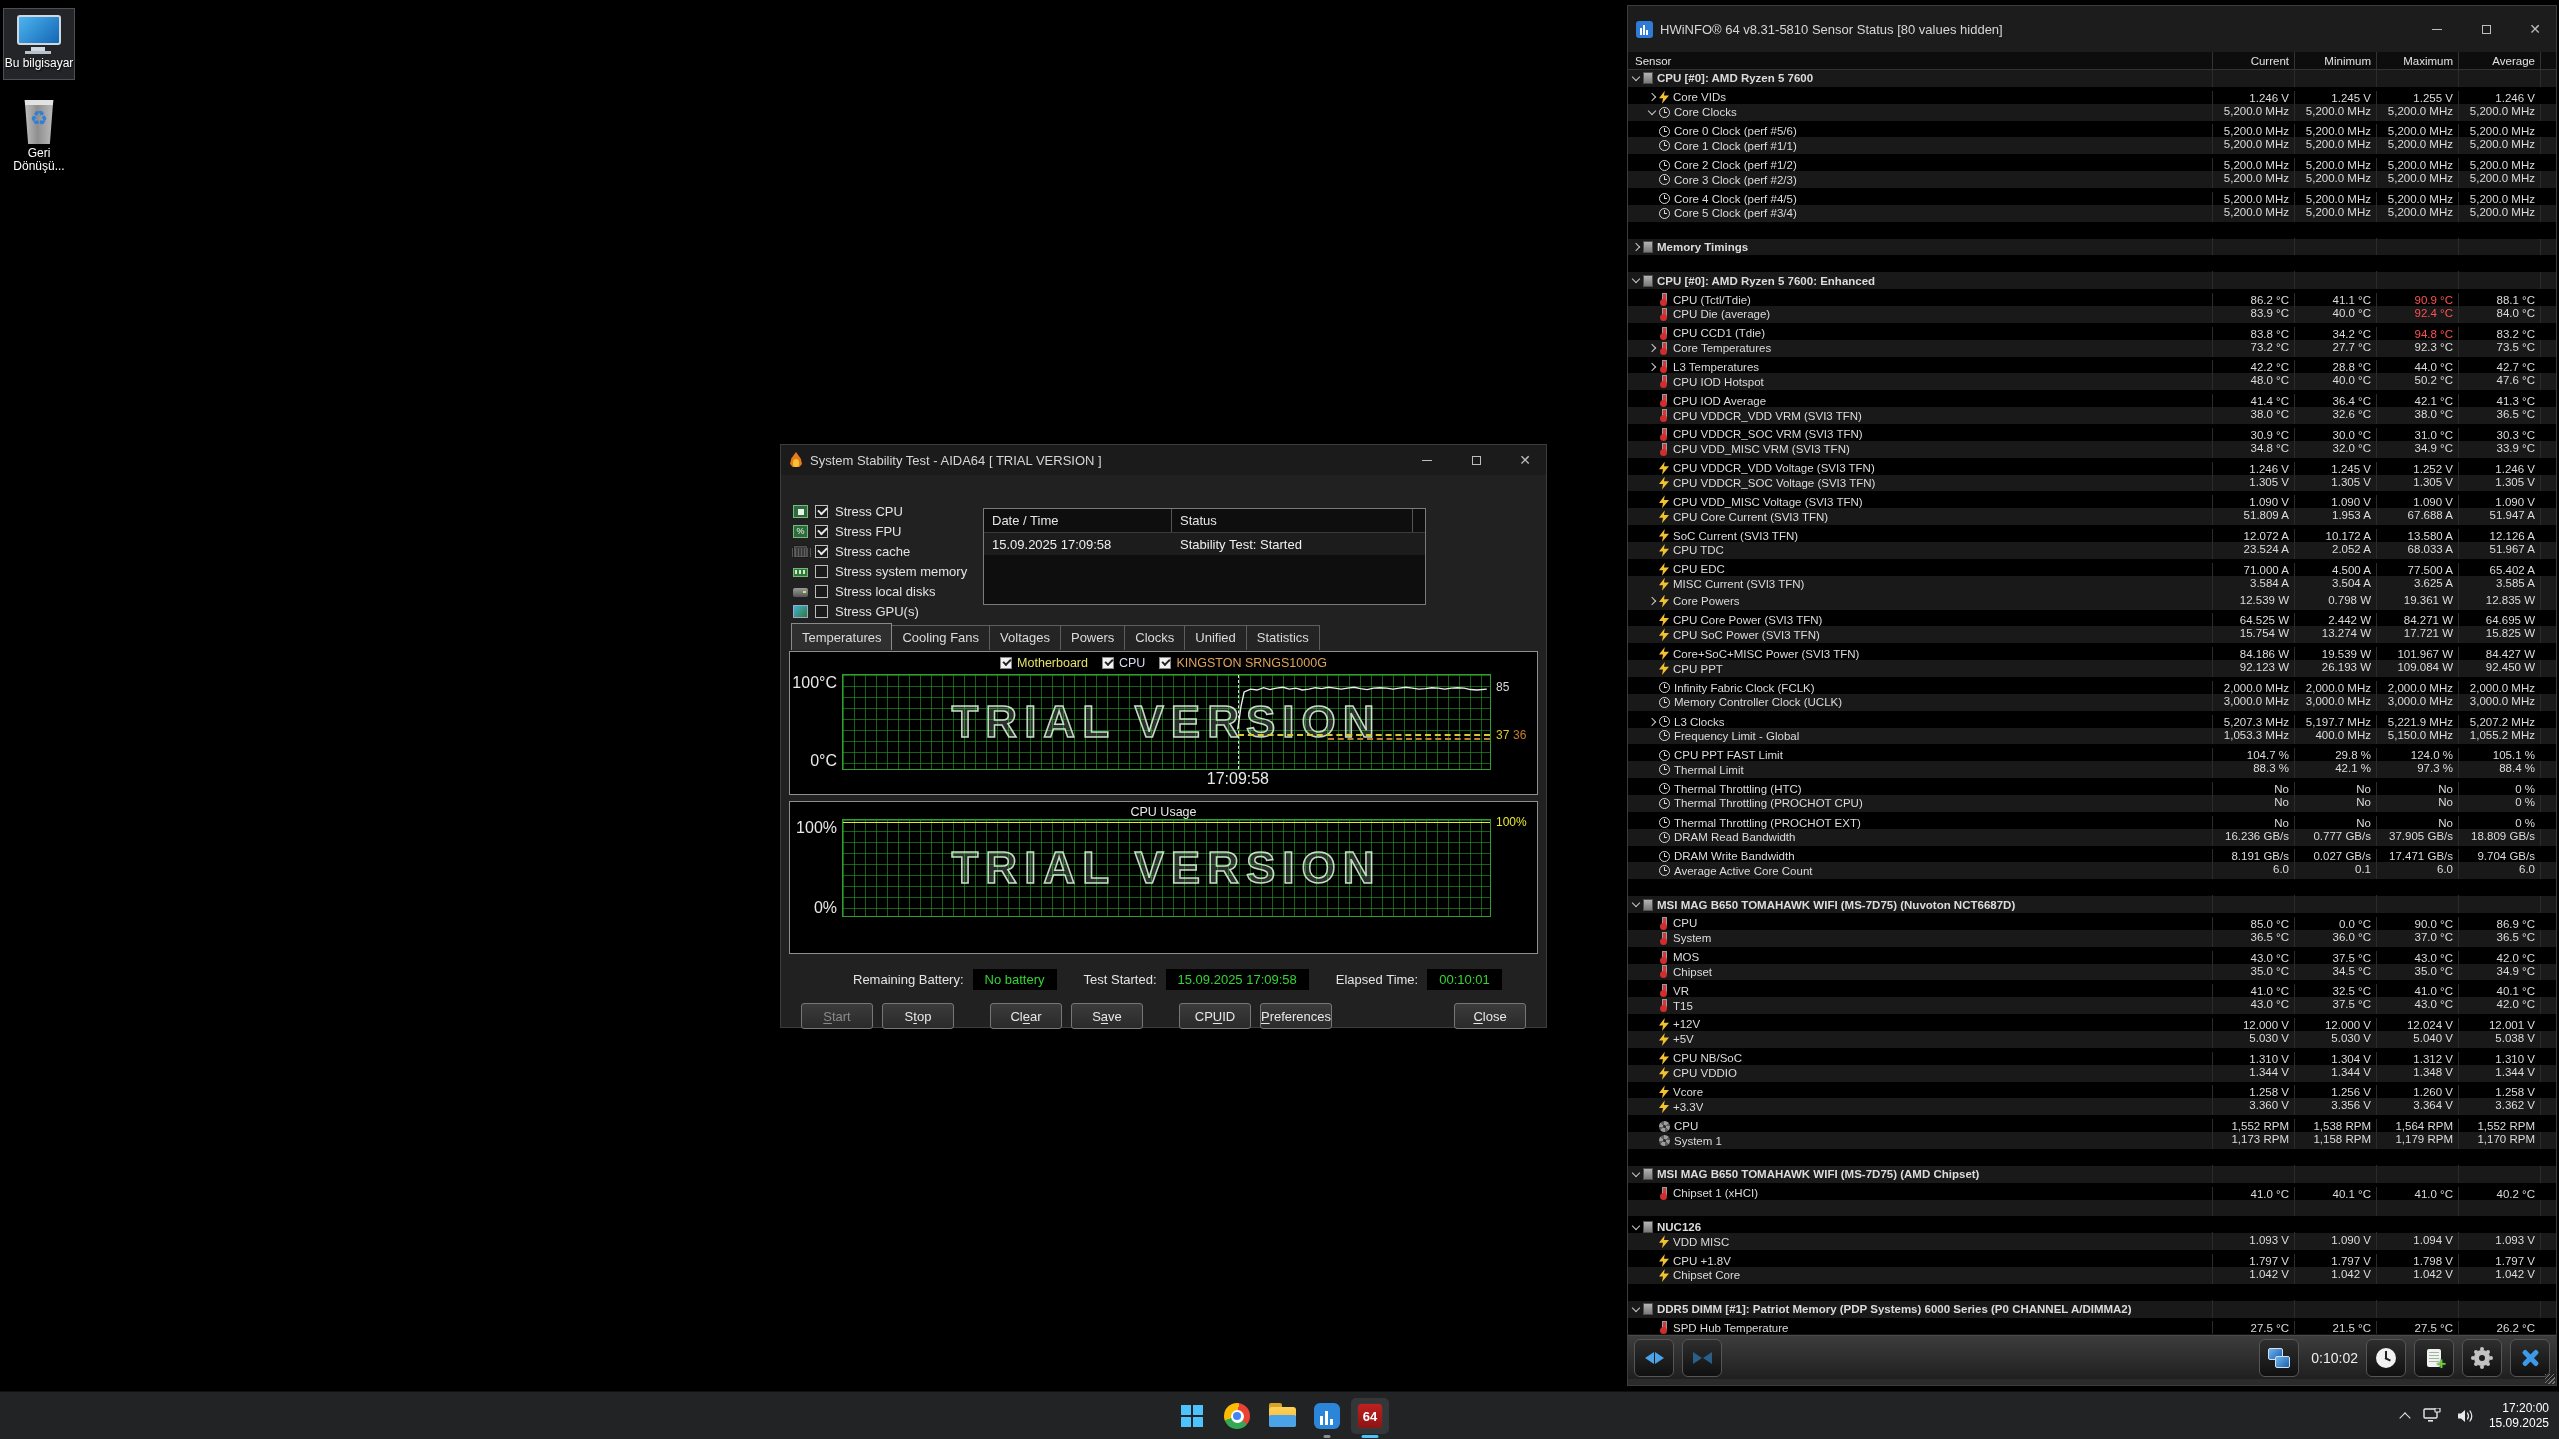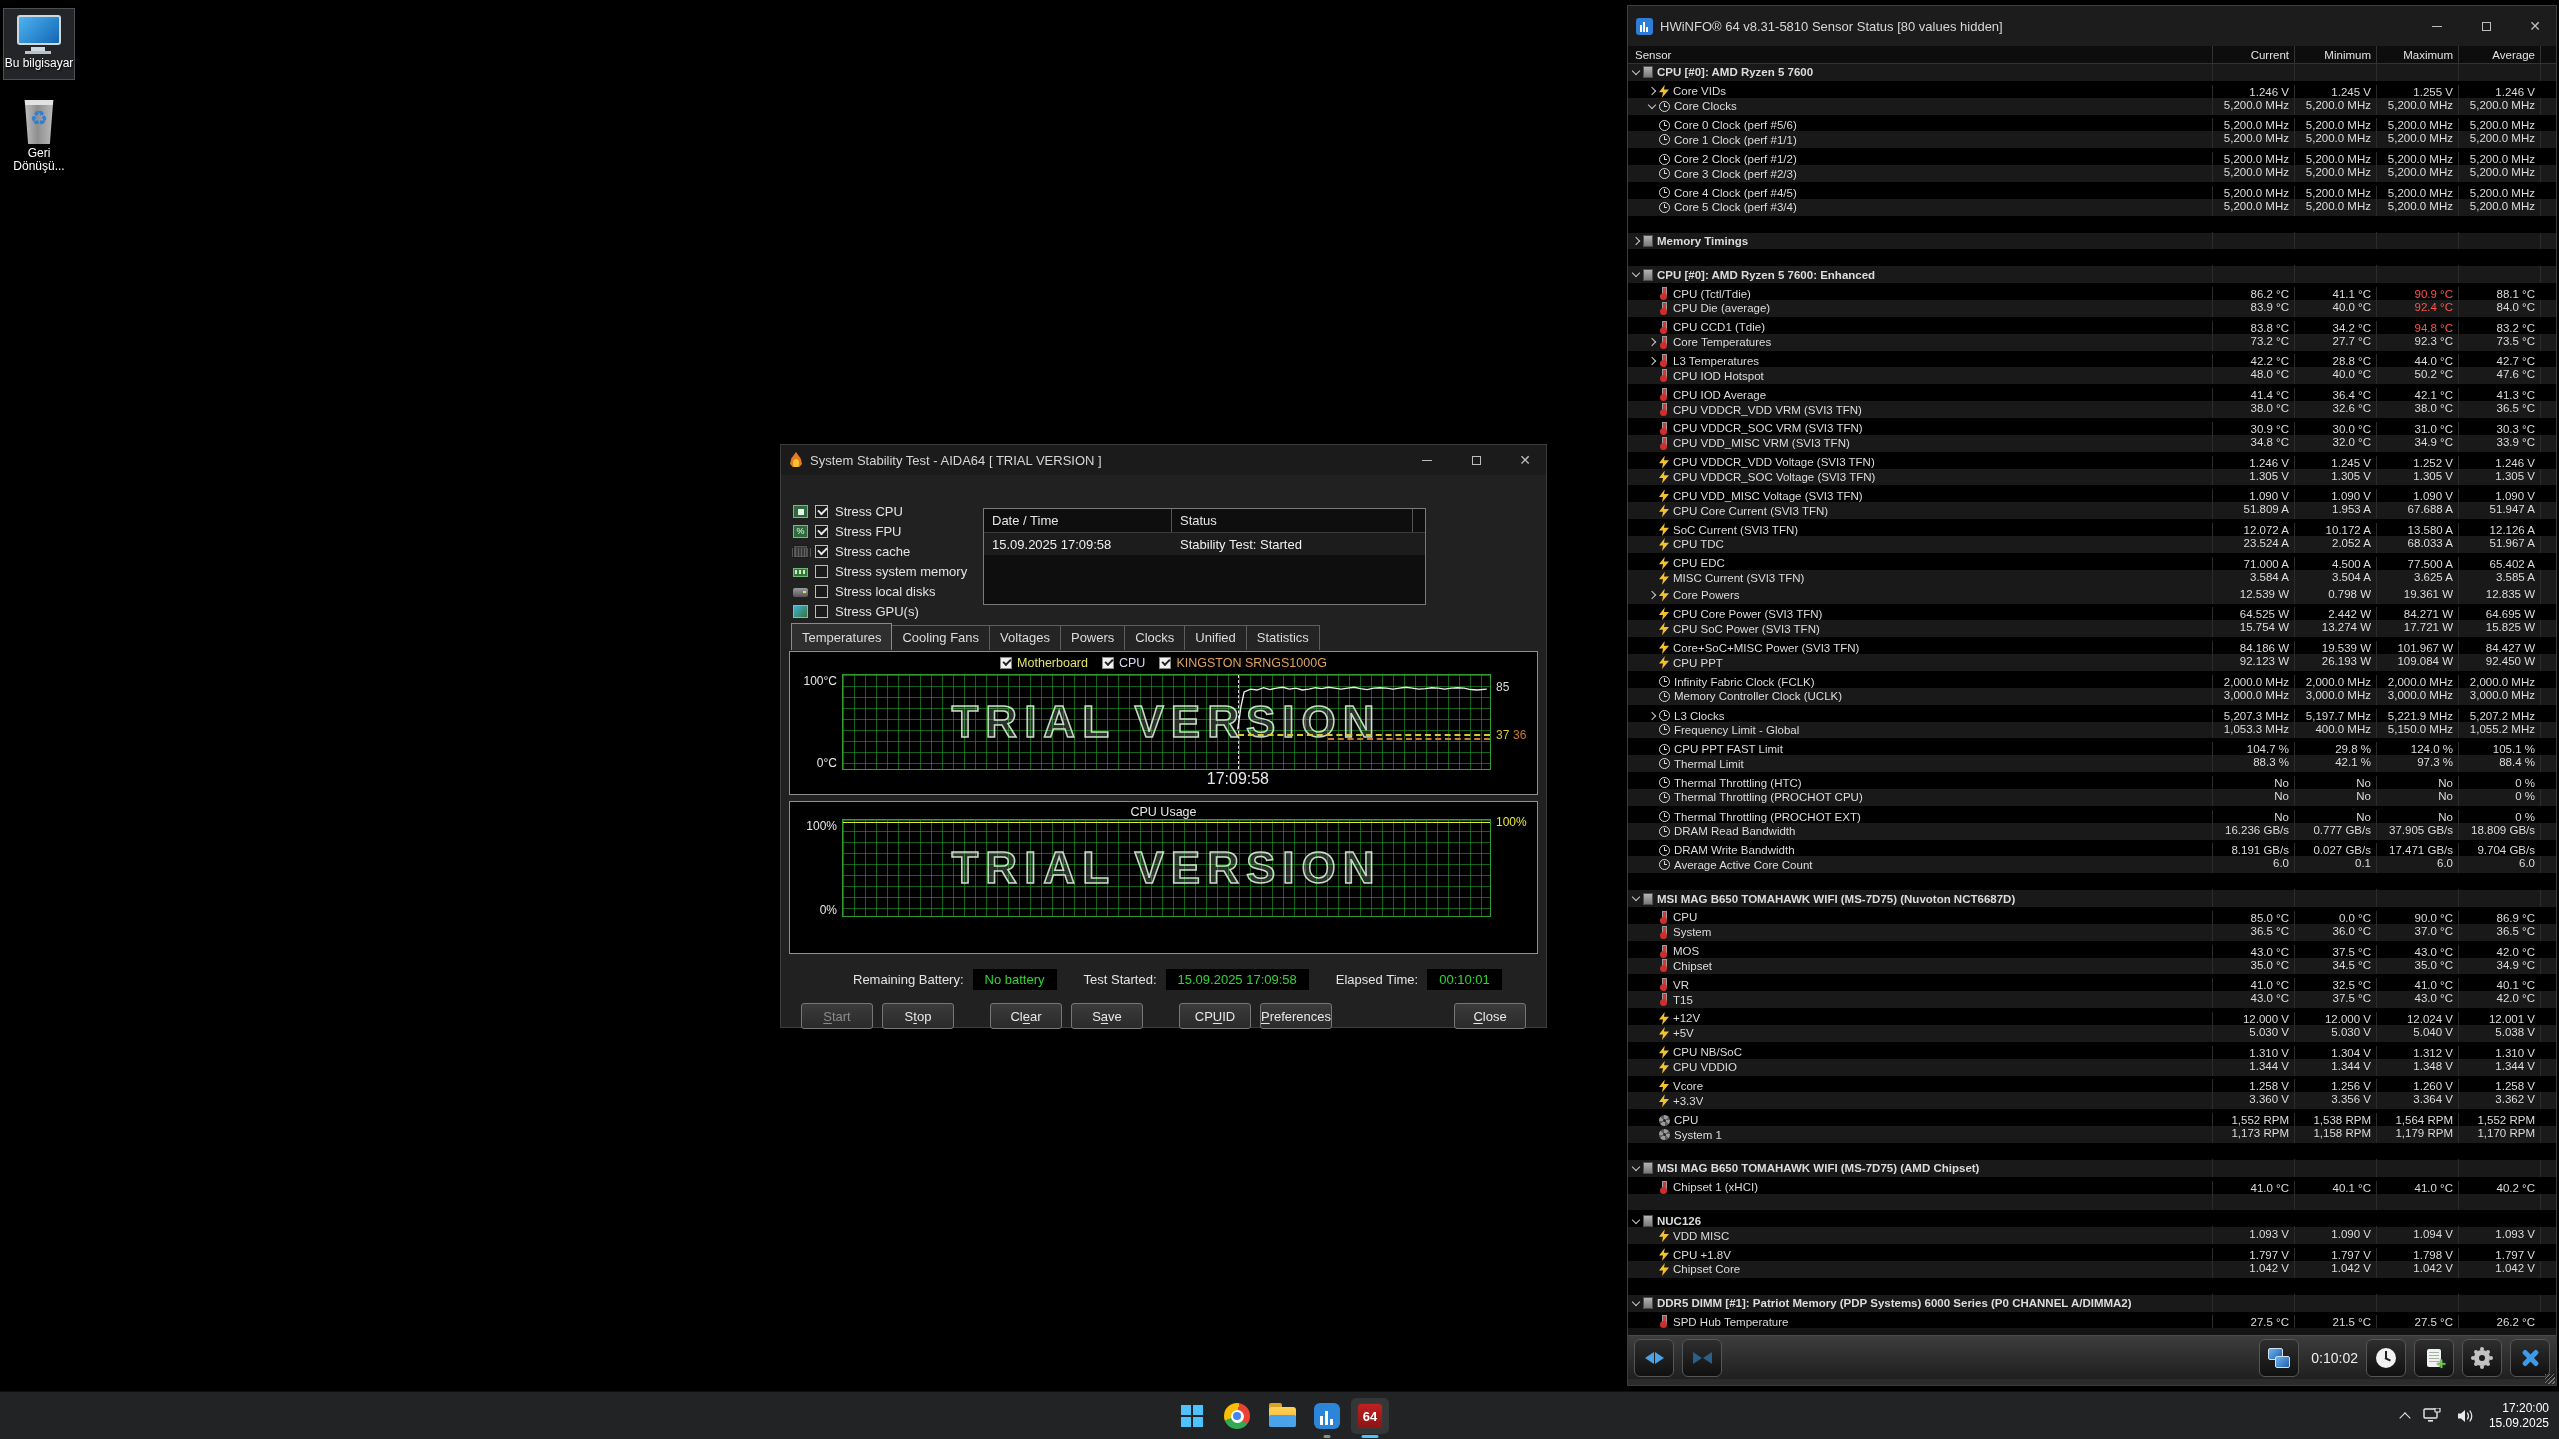--- a/index.html
+++ b/index.html
@@ -15,21 +15,21 @@
   .pc-icon::after{content:'';position:absolute;left:12px;bottom:-8px;width:14px;height:4px;background:#cfd8e0;}
   .pc-icon::before{content:'';position:absolute;left:6px;bottom:-11px;width:26px;height:3px;background:#b9c2ca;}
   .bin-icon{width:34px;height:44px;margin:0 auto;position:relative;
     background:linear-gradient(90deg,#c9c9c9,#8f8f8f 45%,#c2c2c2);
     clip-path:polygon(8% 0,92% 0,82% 100%,18% 100%);}
   .bin-icon::before{content:'';position:absolute;left:0;top:0;width:100%;height:5px;background:#e2e2e2;}
   .bin-sym{position:absolute;left:0;top:8px;width:100%;text-align:center;color:#2f7fd6;font-size:20px;line-height:20px;}
 
   
   .win{position:absolute;background:#1f1f1f;border:1px solid #3c3c3c;box-shadow:0 10px 30px rgba(0,0,0,.65);}
-  .tbar{height:40px;display:flex;align-items:center;background:#1c1c1c;color:#d6d6d6;font-size:13px;}
+  .tbar{height:46px;display:flex;align-items:center;background:#1c1c1c;color:#d6d6d6;font-size:13px;}
   .tbar .ttl{flex:1;white-space:nowrap;overflow:hidden;}
   .wbtn{width:42px;height:30px;display:flex;align-items:center;justify-content:center;color:#bdbdbd;font-size:13px;}
   .sq{width:9px;height:9px;border:1px solid #bdbdbd;display:inline-block;}
   .mindash{width:10px;height:1px;background:#bdbdbd;display:inline-block;}
   .xglyph{font-size:14px;line-height:14px;}
 
   
   #hw{left:1627px;top:5px;width:930px;height:1381px;display:flex;flex-direction:column;background:#141414;}
   #hw .tbar{padding-left:8px;gap:7px;}
   .hwlogo{width:17px;height:17px;border-radius:3px;background:#2e7cd6;position:relative;flex:none;}
@@ -138,21 +138,21 @@
   .tab{padding:4px 10px 5px;border:1px solid #5e5e5e;border-bottom:none;background:#242424;color:#dcdcdc;font-size:13px;margin-right:-1px;}
   .tab.active{background:#2f2f2f;padding-top:6px;border-color:#8a8a8a;position:relative;z-index:2;}
   .gbox{border:1px solid #8f8f8f;background:#000;position:relative;}
   #gbox1{height:144px;margin-top:1px;}
   #gbox2{height:153px;margin-top:6px;}
   #legend{height:22px;display:flex;align-items:center;justify-content:center;gap:14px;font-size:12.5px;}
   .lgitem{display:flex;align-items:center;gap:5px;}
   .lgcb{width:12px;height:12px;background:#f2f2f2;border:1px solid #888;position:relative;}
   .lgcb::after{content:'';position:absolute;left:2px;top:1px;width:6px;height:3px;border-left:2px solid #222;border-bottom:2px solid #222;transform:rotate(-45deg);}
   .plotrow{display:flex;align-items:stretch;}
-  .ylab{width:52px;display:flex;flex-direction:column;justify-content:space-between;align-items:flex-end;padding:0 5px 0 0;color:#e8e8e8;font-size:12px;}
+  .ylab{width:52px;display:flex;flex-direction:column;justify-content:space-between;align-items:flex-end;padding:0 5px 0 0;color:#e8e8e8;font-size:16px;}
   .yrt{width:46px;position:relative;color:#dadada;font-size:12px;}
   .grid{flex:1;position:relative;background-color:#000;border:1px solid #2f9e2f;
     background-image:repeating-linear-gradient(to right,rgba(34,150,34,.65) 0 1px,transparent 1px 11px),
                      repeating-linear-gradient(to bottom,rgba(34,150,34,.65) 0 1px,transparent 1px 11px);}
   .wm{position:absolute;inset:0;display:flex;align-items:center;justify-content:center;
       font-weight:bold;font-size:44px;letter-spacing:7px;white-space:nowrap;
       color:rgba(235,255,235,.18);-webkit-text-stroke:1.5px rgba(225,255,225,.85);pointer-events:none;}
   .vdash{position:absolute;top:0;bottom:0;left:61%;border-left:1px dashed #e6e6e6;}
   .ydash{position:absolute;left:61%;right:0;top:63%;border-top:2px dashed #d8c832;}
   .odash{position:absolute;left:75%;right:0;top:67%;border-top:2px dashed #c87c30;}

